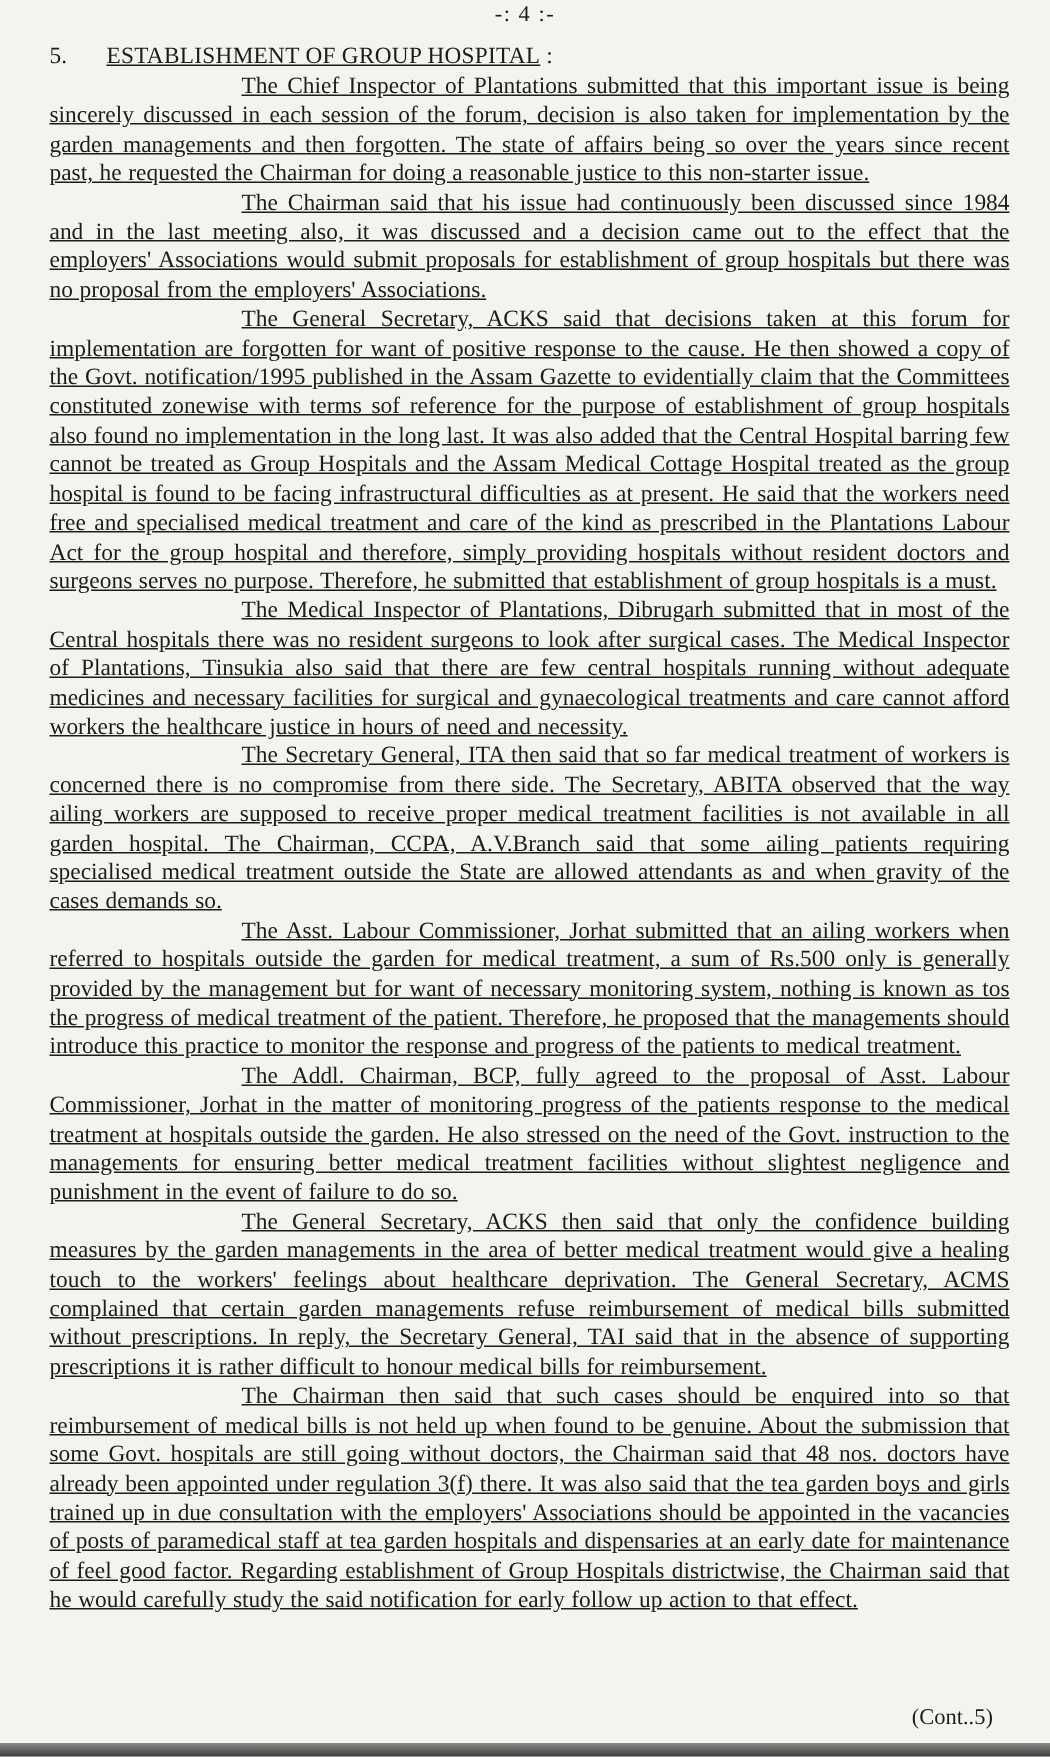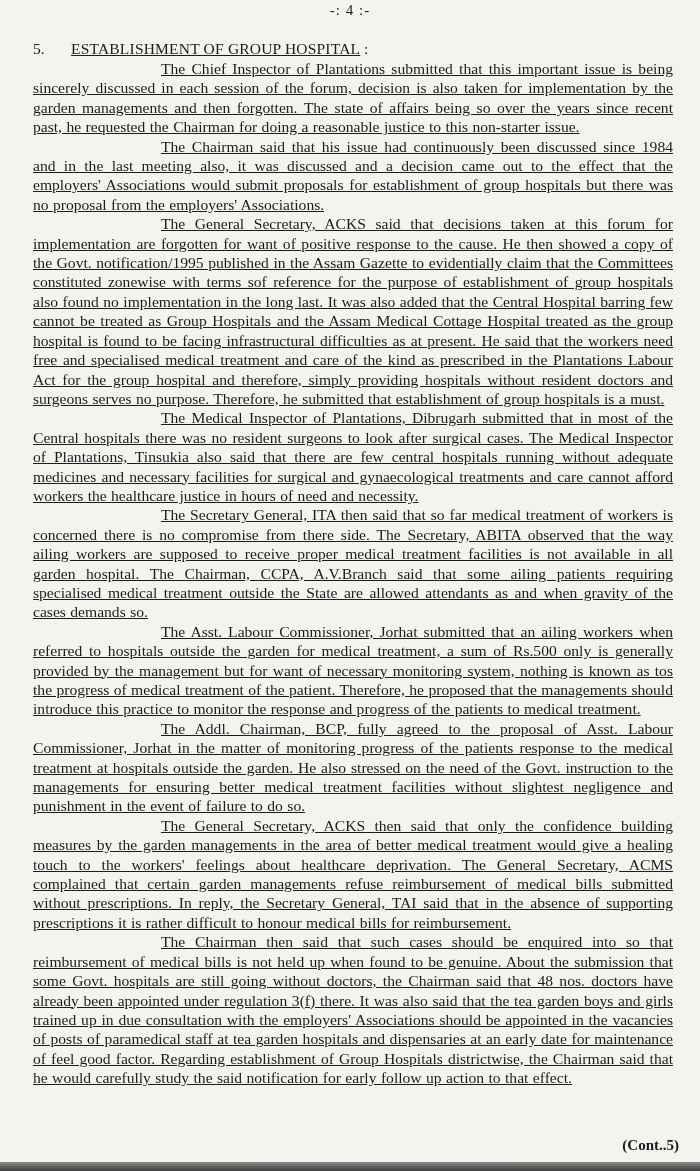--- a/index.html
+++ b/index.html
@@ -36,21 +36,20 @@
     width: 100%;
     text-align: center;
     font-size: 15px;
     letter-spacing: 1px;
   }
   .content {
     position: absolute;
     left: 33px;
     top: 28px;
     width: 640px;
-    margin-top: 11px;
   }
   .heading {
     font-size: 15.5px;
     margin: 0 0 1px 0;
     line-height: 19px;
     height: 19px;
   }
   .heading .num {
     display: inline-block;
     width: 38px;
@@ -63,24 +62,23 @@
     font-size: 15.6px;
     line-height: 19.4px;
     text-align: justify;
     text-indent: 128px;
     margin: 0;
     word-spacing: 0.5px;
     text-decoration: underline;
   }
   .cont {
     position: absolute;
-    right: 21px;
+    right: 38px;
     top: 1137px;
     font-size: 15px;
-    font-weight: bold;
   }
 </style>
 </head>
 <body>
 
 <div class="page">
   <div class="page-number">-: 4 :-</div>
 
   <div class="content">
     <div class="heading">

